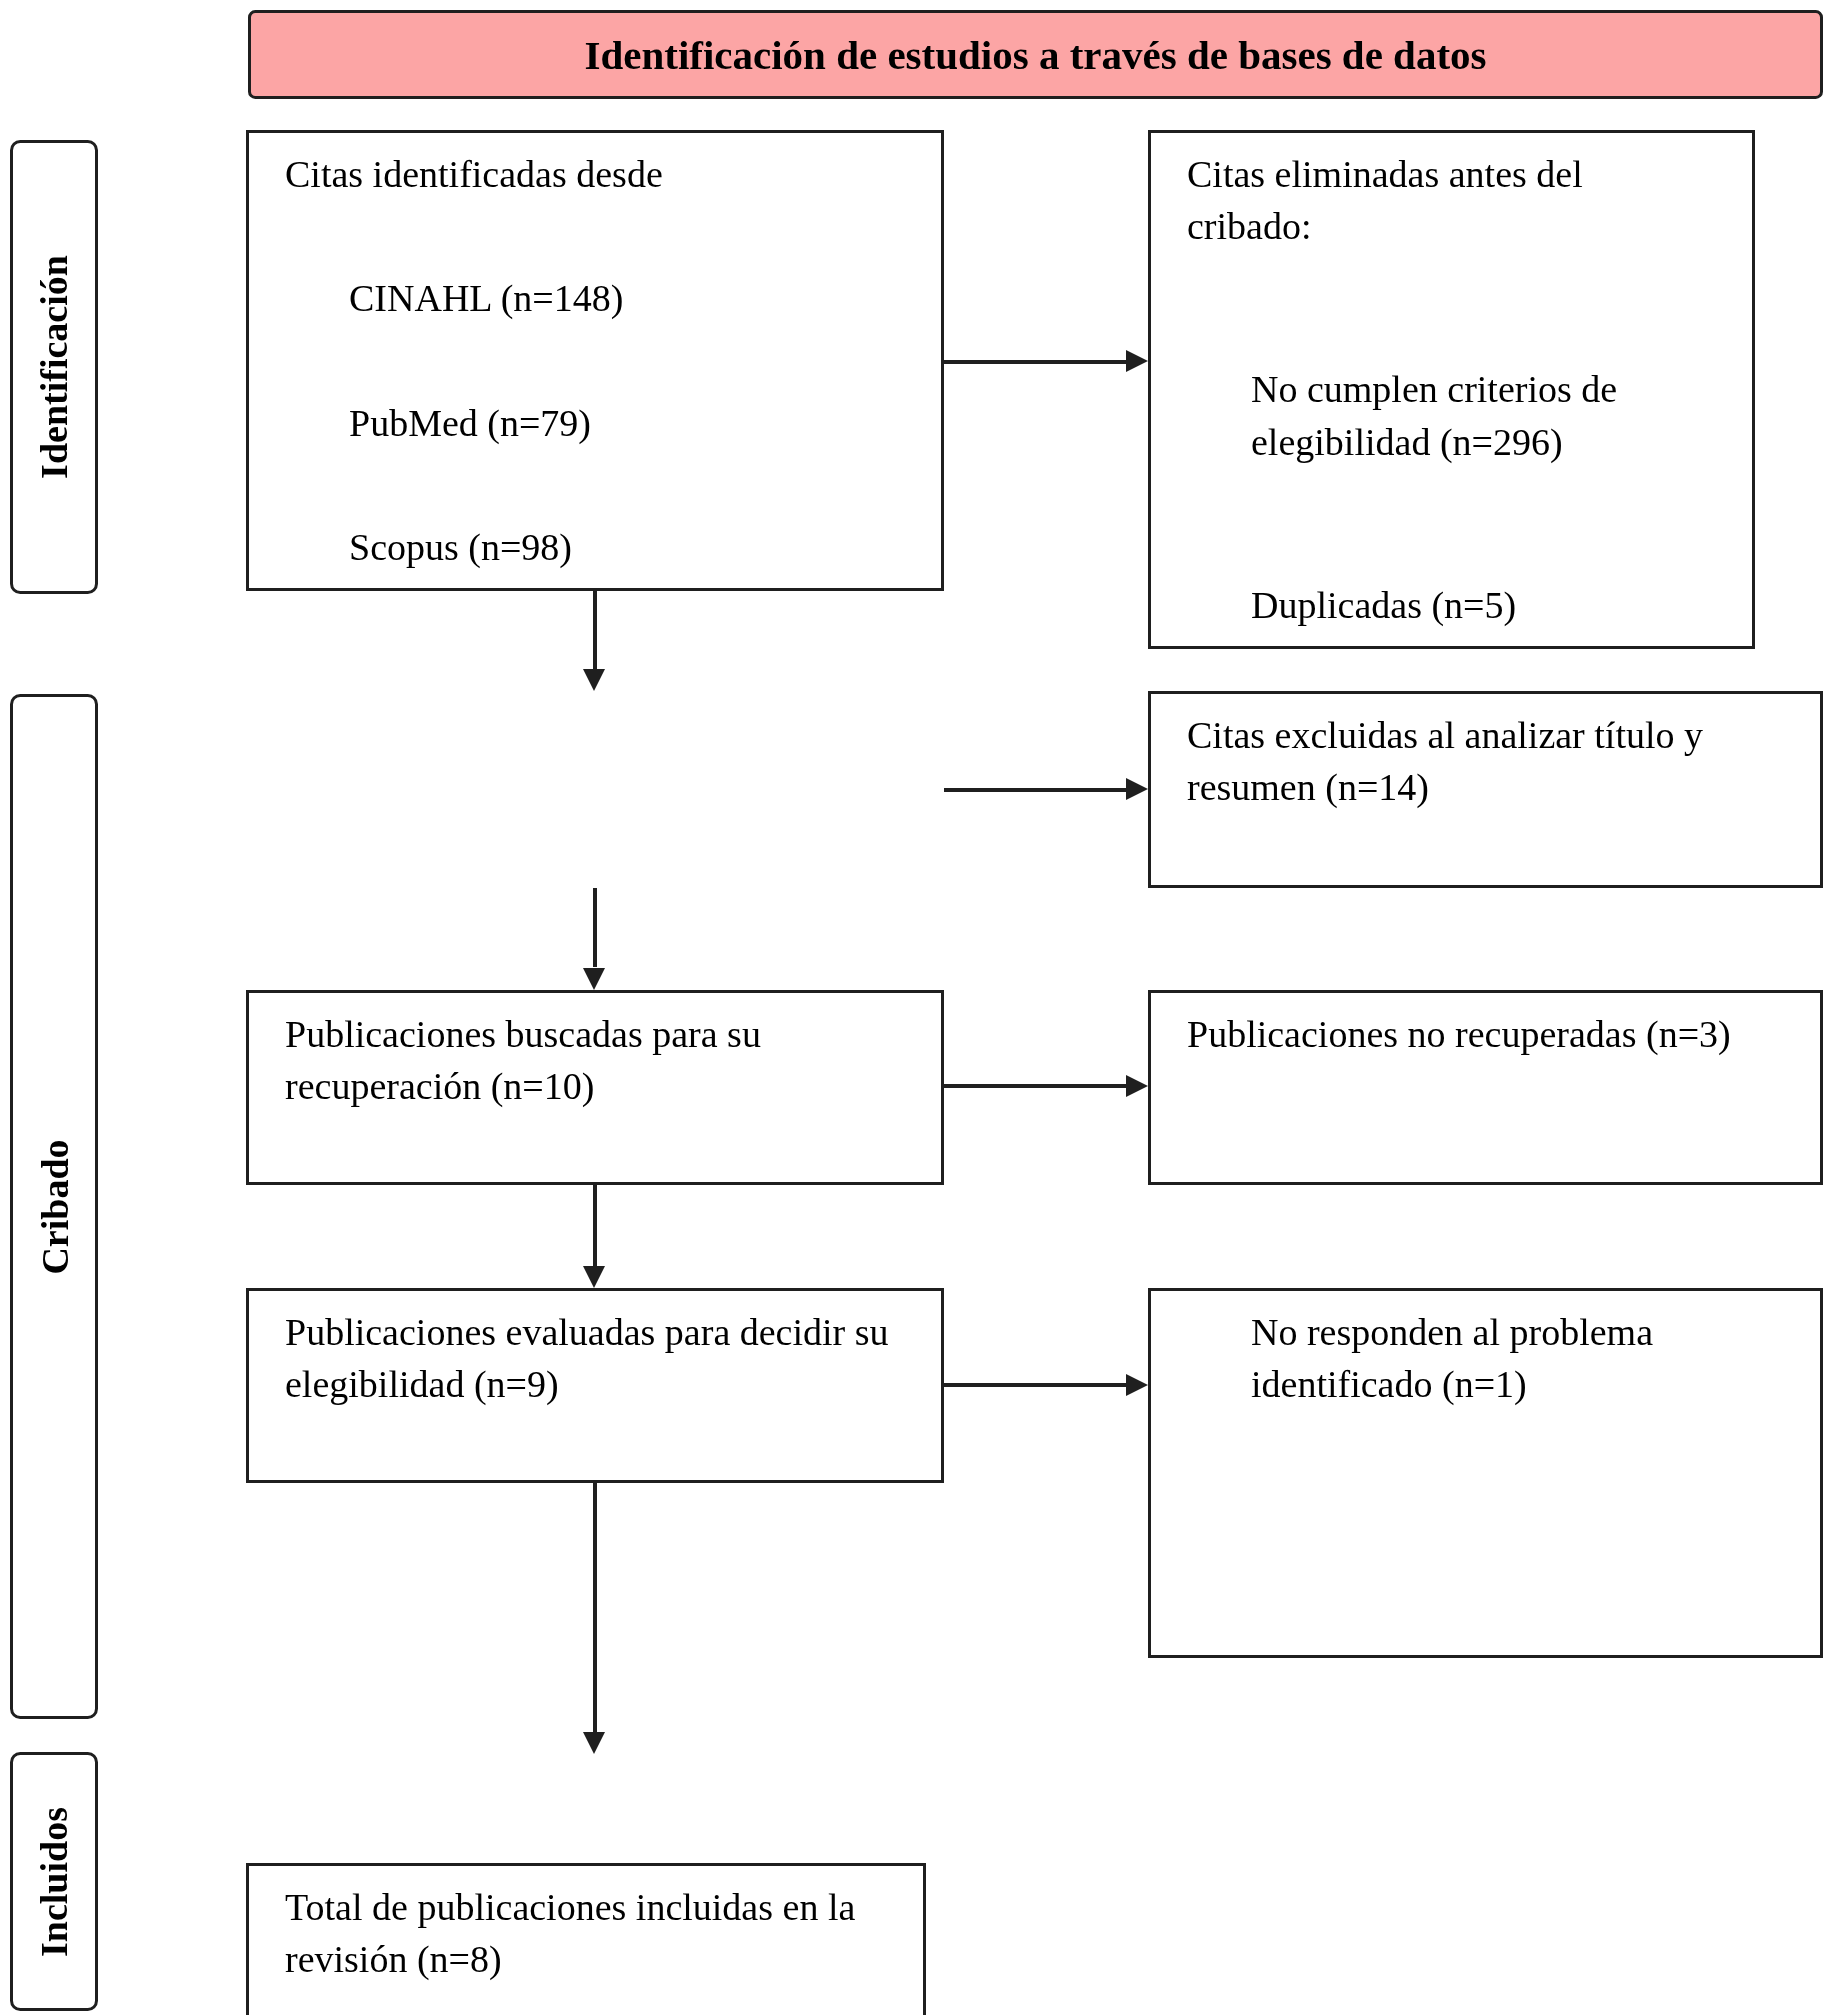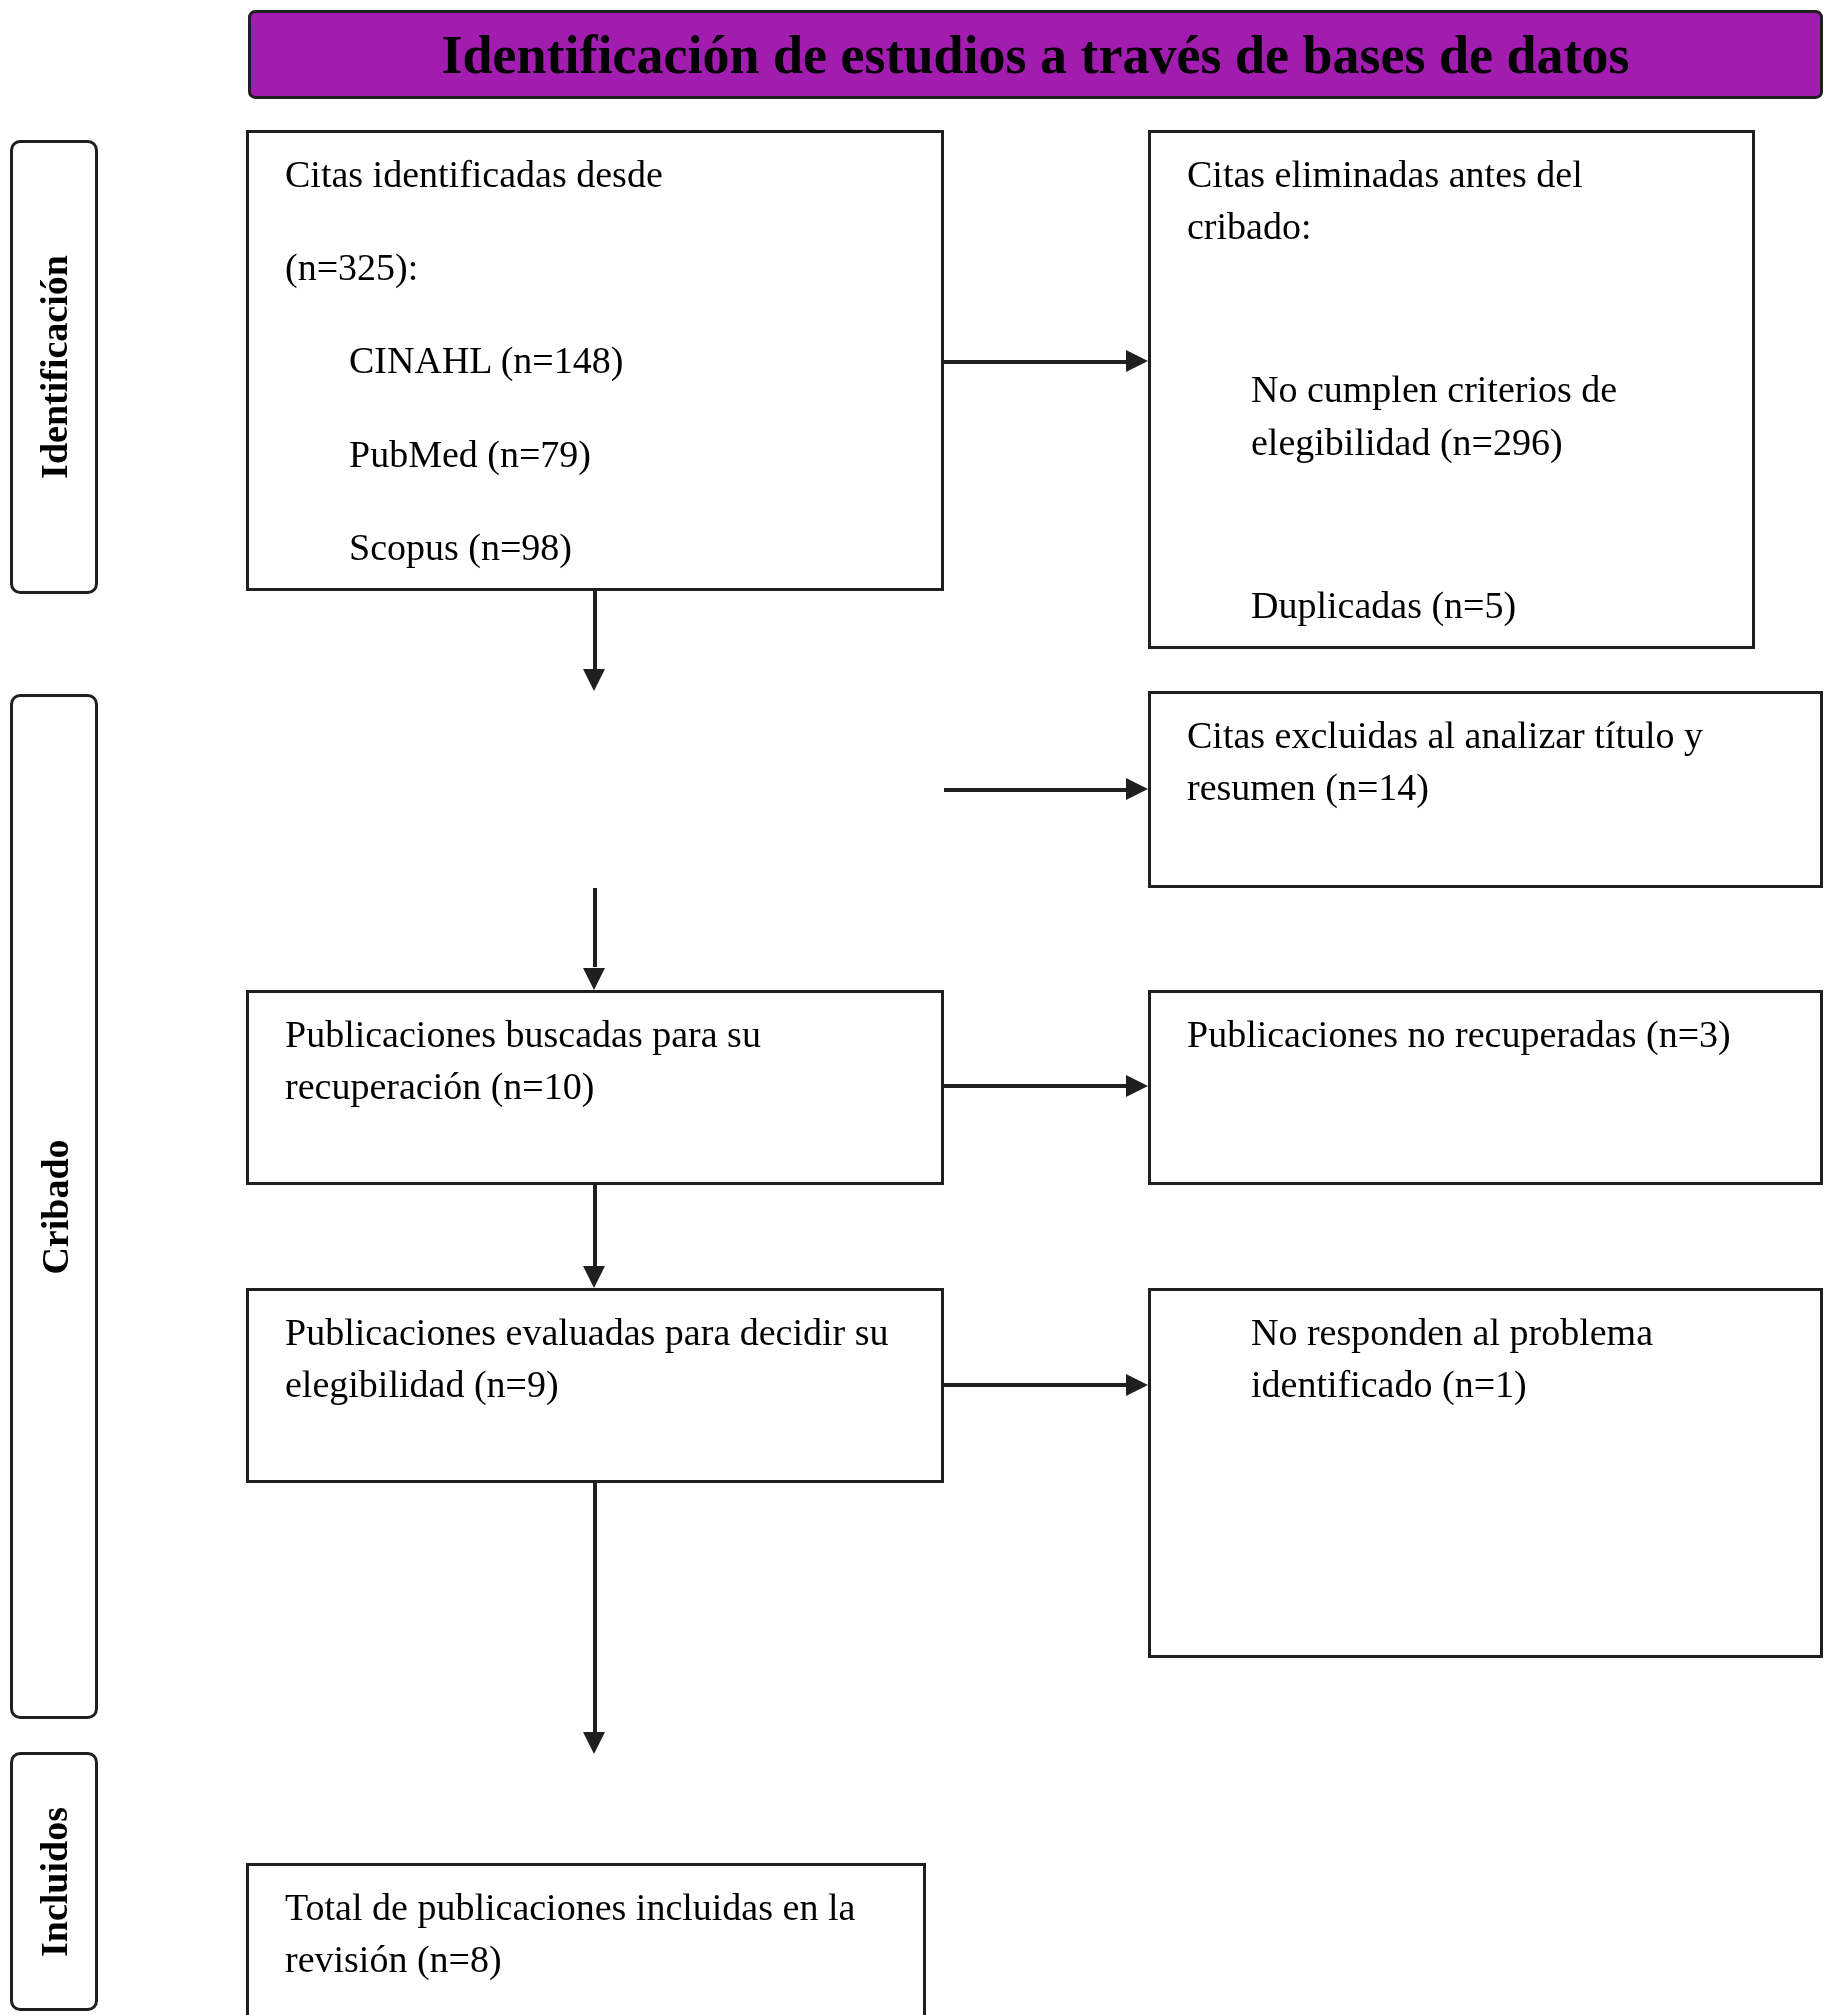--- a/index.html
+++ b/index.html
@@ -28,25 +28,25 @@
     justify-content: space-between;
     padding: 14.6px 36px;
   }
   .box p { margin: 0; }
   .box p.indent { margin-left: 64px; }
   .title-box {
     position: absolute;
     box-sizing: border-box;
     border: 3.6px solid #1f1f1f;
     border-radius: 7.3px;
-    background: #a21caf;
+    background: #fca5a5;
     display: flex;
     align-items: center;
     justify-content: center;
-    font-size: 54px;
+    font-size: 41px;
     font-weight: bold;
     text-align: center;
   }
   .stage {
     position: absolute;
     box-sizing: border-box;
     border: 3.6px solid #1f1f1f;
     border-radius: 10.2px;
     background: #ffffff;
     display: flex;
@@ -98,21 +98,20 @@
   </div>
   <div class="stage" style="left:10.2px; top:694px; width:88px; height:1025px;">
     <span class="rot">Cribado</span>
   </div>
   <div class="stage" style="left:10.2px; top:1752px; width:88px; height:259px;">
     <span class="rot">Incluidos</span>
   </div>
 
   <div class="box" style="left:246px; top:130px; width:698px; height:461px;">
     <p>Citas identificadas desde</p>
-    <p>(n=325):</p>
     <p class="indent">CINAHL (n=148)</p>
     <p class="indent">PubMed (n=79)</p>
     <p class="indent">Scopus (n=98)</p>
   </div>
 
 
   <div class="box" style="left:246px; top:990px; width:698px; height:195px;">
     <p>Publicaciones buscadas para su recuperación (n=10)</p>
   </div>
 

